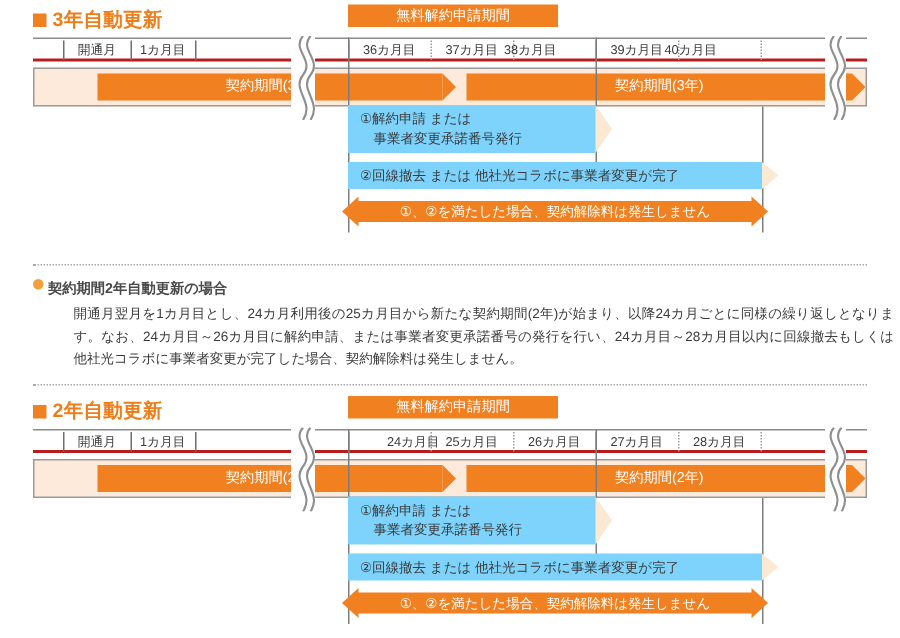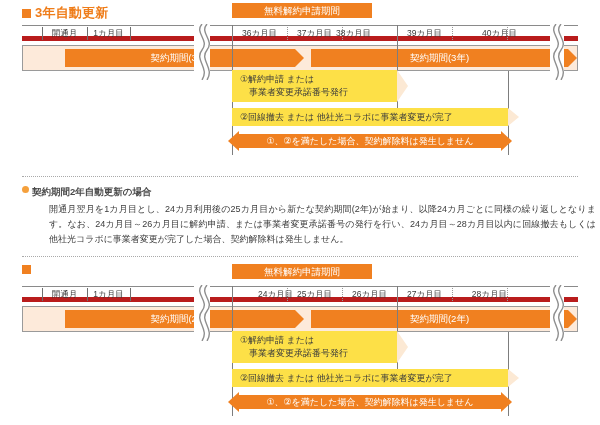--- a/index.html
+++ b/index.html
@@ -24,21 +24,21 @@
   
   .banner{
     position:absolute;background:#f08020;color:#fff;
     font-size:9.5px;line-height:15px;height:15px;
     text-align:center;white-space:nowrap;
   }
 
   
   .months{
     position:absolute;height:16px;
-    border-top:1px solid #8a8a8a;border-bottom:5px solid #b91c1c;
+    border-top:1px solid #8a8a8a;border-bottom:2px solid #b91c1c;
     box-sizing:border-box;
   }
   .m-cell{
     position:absolute;top:0;height:14px;line-height:14px;
     font-size:8.5px;color:#3b3b3b;text-align:center;white-space:nowrap;
   }
   .m-div{position:absolute;top:1px;width:0;height:13px;
     border-left:1px solid #6f6f6f;}
   .m-div.dot{border-left:1px dotted #9a9a9a;}
 
@@ -61,21 +61,21 @@
   }
 
   
   .squig{position:absolute;}
 
   
   .vline{position:absolute;width:0;border-left:1px solid #7d7d7d;}
 
   
   .parrow{
-    position:absolute;background:#fde047;
+    position:absolute;background:#7dd3fc;
     display:flex;align-items:center;
   }
   .parrow::after{
     content:"";position:absolute;right:-11px;top:0;bottom:0;
     width:0;height:0;border-top:var(--h) solid transparent;
     border-bottom:var(--h) solid transparent;border-left:11px solid #fce9d4;
   }
   .parrow .ptxt{
     font-size:9px;line-height:13px;color:#3b3b3b;
     padding-left:8px;white-space:pre-line;
@@ -133,21 +133,21 @@
     <div class="m-div" style="left:375px;"></div>
     <div class="m-div dot" style="left:430px;"></div>
     <div class="m-div dot" style="left:485px;"></div>
 
     <div class="m-cell" style="left:20px;width:45px;">開通月</div>
     <div class="m-cell" style="left:65px;width:43px;">1カ月目</div>
     <div class="m-cell" style="left:210px;width:55px;">36カ月目</div>
     <div class="m-cell" style="left:265px;width:55px;">37カ月目</div>
     <div class="m-cell" style="left:304px;width:55px;">38カ月目</div>
     <div class="m-cell" style="left:375px;width:55px;">39カ月目</div>
-    <div class="m-cell" style="left:450px;width:55px;">40カ月目</div>
+    <div class="m-cell" style="left:411px;width:55px;">40カ月目</div>
   </div>
 
   <div class="track" style="left:22px;top:45px;width:556px;height:26px;">
     <div class="bar arrow-r" style="left:42px;top:3px;width:230px;">
       <span class="lbl">契約期間(3年)</span>
     </div>
     <div class="bar arrow-r" style="left:288px;top:3px;width:257px;">
       <span class="lbl">契約期間(3年)</span>
     </div>
   </div>
@@ -188,20 +188,21 @@
   <div class="note-head" style="left:22px;top:186px;">
     <span class="dot-o"></span>
     <span>契約期間2年自動更新の場合</span>
   </div>
   <div class="note-body" style="left:49px;top:202px;width:547px;">開通月翌月を1カ月目とし、24カ月利用後の25カ月目から新たな契約期間(2年)が始まり、以降24カ月ごとに同様の繰り返しとなります。なお、24カ月目～26カ月目に解約申請、または事業者変更承諾番号の発行を行い、24カ月目～28カ月目以内に回線撤去もしくは他社光コラボに事業者変更が完了した場合、契約解除料は発生しません。</div>
 
   <div class="divider" style="left:22px;top:256px;width:556px;"></div>
 
   <div class="sec-head" style="left:22px;top:265px;">
     <span class="sq"></span>
+    <span>2年自動更新</span>
   </div>
 
   <div class="banner" style="left:232px;top:264px;width:140px;">無料解約申請期間</div>
 
   <div class="months" style="left:22px;top:286px;width:556px;">
     <div class="m-div" style="left:20px;"></div>
     <div class="m-div" style="left:65px;"></div>
     <div class="m-div" style="left:108px;"></div>
     <div class="m-div" style="left:210px;"></div>
     <div class="m-div dot" style="left:265px;"></div>
@@ -209,21 +210,21 @@
     <div class="m-div" style="left:375px;"></div>
     <div class="m-div dot" style="left:430px;"></div>
     <div class="m-div dot" style="left:485px;"></div>
 
     <div class="m-cell" style="left:20px;width:45px;">開通月</div>
     <div class="m-cell" style="left:65px;width:43px;">1カ月目</div>
     <div class="m-cell" style="left:226px;width:55px;">24カ月目</div>
     <div class="m-cell" style="left:265px;width:55px;">25カ月目</div>
     <div class="m-cell" style="left:320px;width:55px;">26カ月目</div>
     <div class="m-cell" style="left:375px;width:55px;">27カ月目</div>
-    <div class="m-cell" style="left:430px;width:55px;text-align:right;">28カ月目</div>
+    <div class="m-cell" style="left:430px;width:55px;">28カ月目</div>
   </div>
 
   <div class="track" style="left:22px;top:306px;width:556px;height:26px;">
     <div class="bar arrow-r" style="left:42px;top:3px;width:230px;">
       <span class="lbl">契約期間(2年)</span>
     </div>
     <div class="bar arrow-r" style="left:288px;top:3px;width:257px;">
       <span class="lbl">契約期間(2年)</span>
     </div>
   </div>

